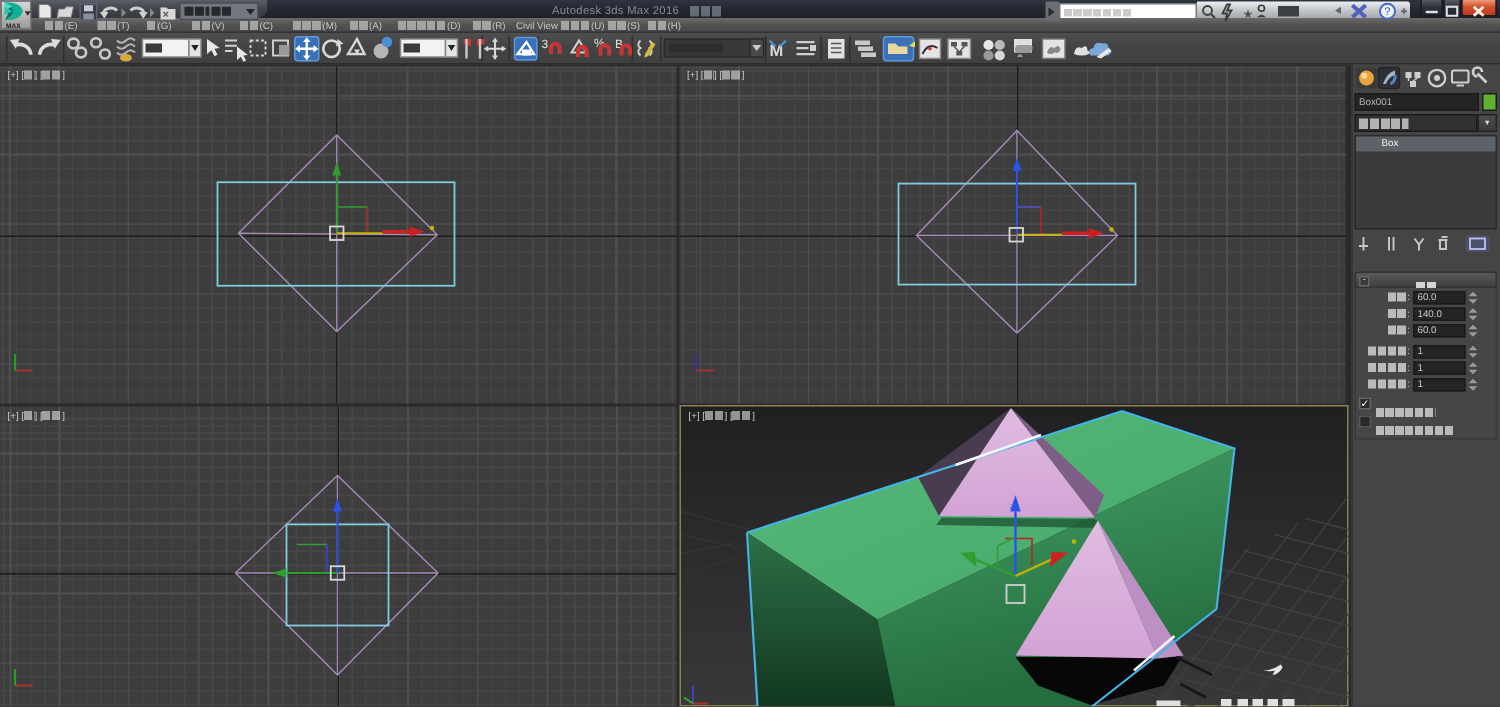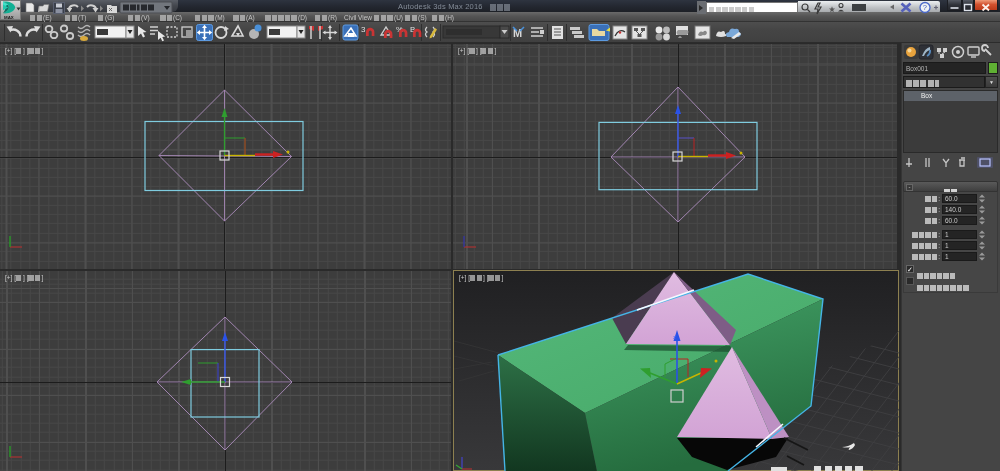--- a/index.html
+++ b/index.html
@@ -5,21 +5,21 @@
 html,body{width:1000px;height:471px;overflow:hidden;background:#454545;font-family:"Liberation Sans",sans-serif}
 .abs{position:absolute}
 #page{position:relative;width:1000px;height:471px}
 .mi .zh{opacity:.7}
 .zh{display:inline-block;height:6px;background:repeating-linear-gradient(90deg,currentColor 0 5.5px,transparent 5.5px 6.6px);vertical-align:middle;opacity:.85}
 .zh7{display:inline-block;height:7px;background:repeating-linear-gradient(90deg,currentColor 0 6px,transparent 6px 7.2px);vertical-align:middle;opacity:.85}
 
 #titlebar{left:0;top:0;width:1000px;height:12px;background:linear-gradient(#2e3440,#232730 55%,#1d2026)}
 #qat{left:21px;top:0;width:157px;height:12px;background:linear-gradient(#5a5e66,#42454c 50%,#35383e);border-radius:0 0 6px 0}
 #logo{left:0;top:0;width:21px;height:20px;background:linear-gradient(#d8d8d8,#b2b2b2 60%,#9a9a9a);border:1px solid #777;z-index:3}
-#titletext{left:398px;top:2px;width:200px;height:9px;color:#848c98;font-size:7.5px;letter-spacing:.2px}
+#titletext{left:368px;top:2px;width:200px;height:9px;color:#848c98;font-size:7.5px;letter-spacing:.2px}
 #search{left:706px;top:1.5px;width:92px;height:11px;background:#fff;border:1px solid #777;color:#999;font-size:6px;line-height:10px;padding-left:2px}
 #infoc{left:798px;top:1px;width:142px;height:12px;background:linear-gradient(#eceff1,#bec1c4 55%,#a2a5a8);border-radius:0 2px 2px 0}
 
 .winbtn{top:0;height:11px;border:1px solid #1b1d22;border-top:none;background:linear-gradient(#565b64,#2e3138 50%,#23252a)}
 #btnclose{background:linear-gradient(#ef9a78,#d2512e 45%,#bb3a1a)!important}
 
 #menubar{left:0;top:12px;width:1000px;height:10px;background:linear-gradient(#6a6a6a,#555 45%,#484848);border-bottom:1px solid #333}
 .mi{position:absolute;top:14px;color:#c6c6c6;font-size:6.5px;white-space:nowrap}
 
 #toolbar{left:0;top:22px;width:1000px;height:21px;background:linear-gradient(#4e4e4e,#454545 40%,#404040);border-bottom:1px solid #2c2c2c}

